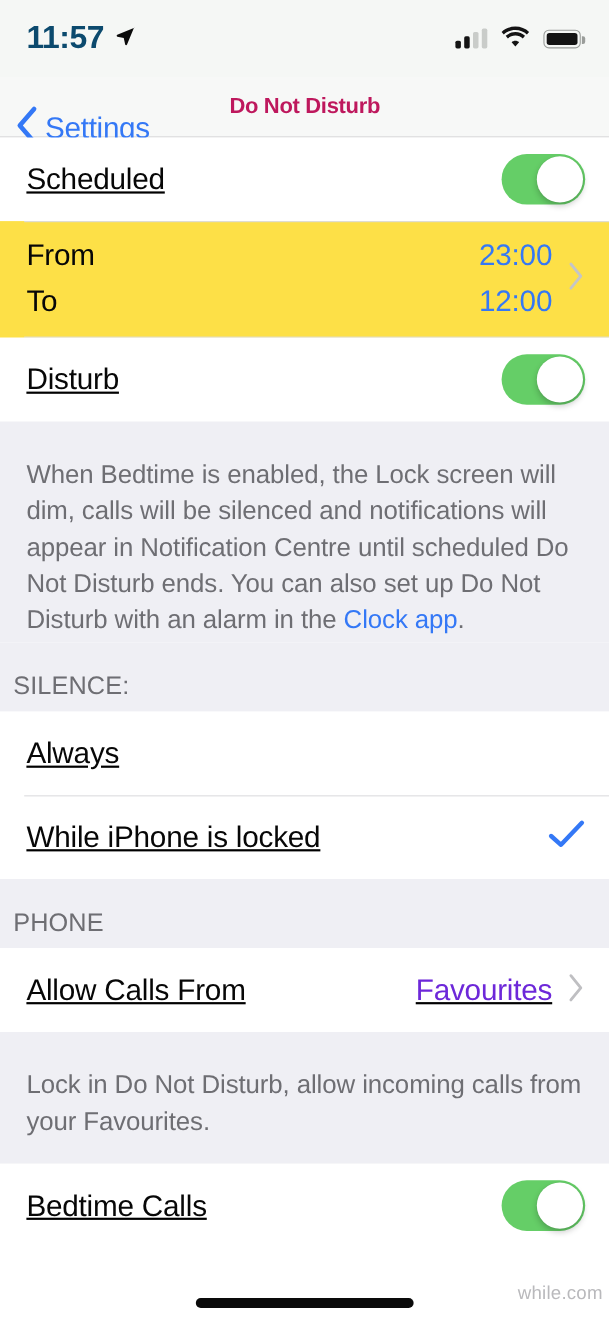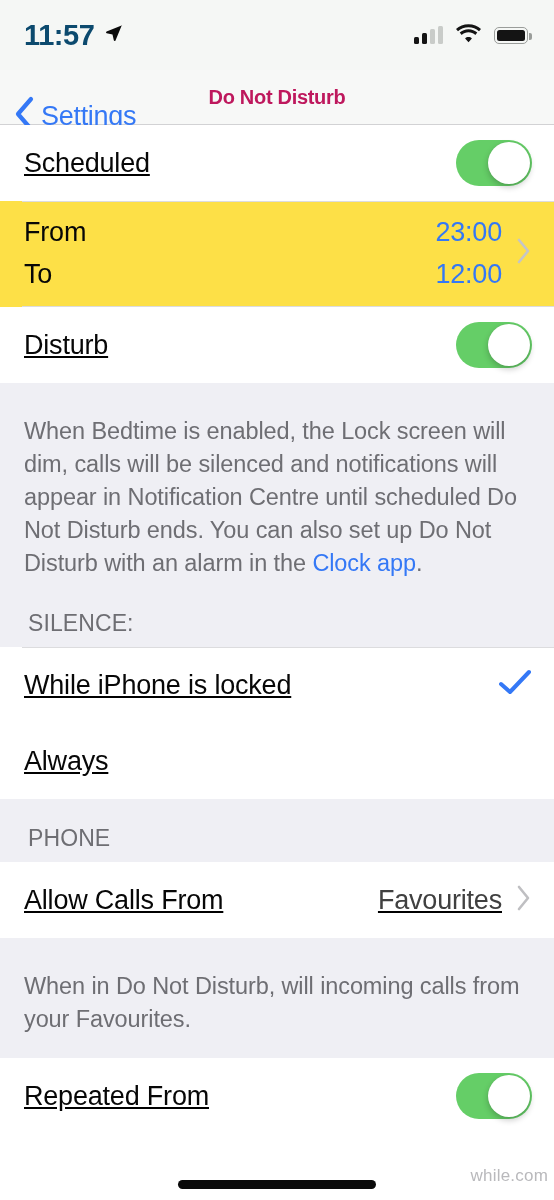--- a/index.html
+++ b/index.html
@@ -52,21 +52,21 @@
   .group{ background:#FFFFFF; }
   .row{
     position:relative; background:#FFFFFF;
     display:flex; align-items:center; justify-content:space-between;
     padding:0 22px 0 24px; min-height:76px;text-decoration:underline;
   }
   .row.sep:before{
     content:""; position:absolute; left:22px; right:0; top:0; height:1px; background:#DCDCDE;
   }
   .row-label{ font-size:27px; color:#070707; letter-spacing:-0.2px; }
-  .row-value{ font-size:27px; color:#404040; letter-spacing:-0.2px; }
+  .row-value{ font-size:27px; color:#6d28d9; letter-spacing:-0.2px; }
   .row-right{ display:flex; align-items:center; gap:14px; }
 
   
   .row-double{
     position:relative; background:#fde047; display:flex; align-items:center;
     justify-content:space-between; padding:12px 22px 14px 24px;
   }
   .row-double:before{
     content:""; position:absolute; left:22px; right:0; top:0; height:1px; background:#DCDCDE;
   }
@@ -94,21 +94,21 @@
   .chev{ flex:none; }
   .check{ flex:none; }
 
   
   .footer{
     background:#EFEFF4; padding:32px 22px 4px 24px;
     font-size:23.5px; line-height:33px; color:#6E6E73; letter-spacing:-0.1px;
   }
   .footer a{ color:#3478F6; text-decoration:none; }
   .sec-head{
-    background:#EFEFF4; padding:26px 22px 10px 28px;
+    background:#EFEFF4; padding:26px 22px 10px 12px;
     font-size:23px; color:#6E6E73; letter-spacing:0.1px;
   }
   .pad-b{ padding-bottom:22px; }
 
   
   .home-ind{
     position:absolute; left:50%; transform:translateX(-50%);
     bottom:11px; width:198px; height:9px; border-radius:5px; background:#0A0A0A; z-index:20;
   }
   .watermark{
@@ -198,55 +198,55 @@
     </div>
   </div>
 
   <div class="footer">
     <span>When Bedtime is enabled, the Lock screen will dim, calls will be silenced and notifications will appear in Notification Centre until scheduled Do Not Disturb ends. You can also set up Do Not Disturb with an alarm in the </span><a href="#">Clock app</a><span>.</span>
   </div>
 
   <div class="sec-head">SILENCE:</div>
 
   <div class="group">
+    <div class="row">
+      <span class="row-label">Always</span>
+    </div>
     <div class="row sep">
       <span class="row-label">While iPhone is locked</span>
       <span class="check">
         <svg width="34" height="28" viewBox="0 0 34 28" aria-hidden="true">
           <path d="M3 15 L12 23 L31 3" fill="none" stroke="#3478F6" stroke-width="4" stroke-linecap="round" stroke-linejoin="round"></path>
         </svg>
       </span>
-    </div>
-    <div class="row">
-      <span class="row-label">Always</span>
     </div>
   </div>
 
 
   <div class="sec-head">PHONE</div>
 
   <div class="group">
     <div class="row">
       <span class="row-label">Allow Calls From</span>
       <span class="row-right">
         <span class="row-value">Favourites</span>
         <span class="chev">
           <svg width="16" height="28" viewBox="0 0 16 28" aria-hidden="true">
             <path d="M3 3 L12 14 L3 25" fill="none" stroke="#BFBFC2" stroke-width="2.6" stroke-linecap="round" stroke-linejoin="round"></path>
           </svg>
         </span>
       </span>
     </div>
   </div>
 
-  <div class="footer pad-b">When in Do Not Disturb, will incoming calls from your Favourites.</div>
-
-  <div class="group">
-    <div class="row">
-      <span class="row-label">Repeated From</span>
+  <div class="footer pad-b">Lock in Do Not Disturb, allow incoming calls from your Favourites.</div>
+
+  <div class="group">
+    <div class="row">
+      <span class="row-label">Bedtime Calls</span>
       <span class="toggle">
           <span class="knob"></span>
         </span>
     </div>
   </div>
 
   <div class="home-ind"></div>
   <div class="watermark">while.com</div>
 
 </div>

